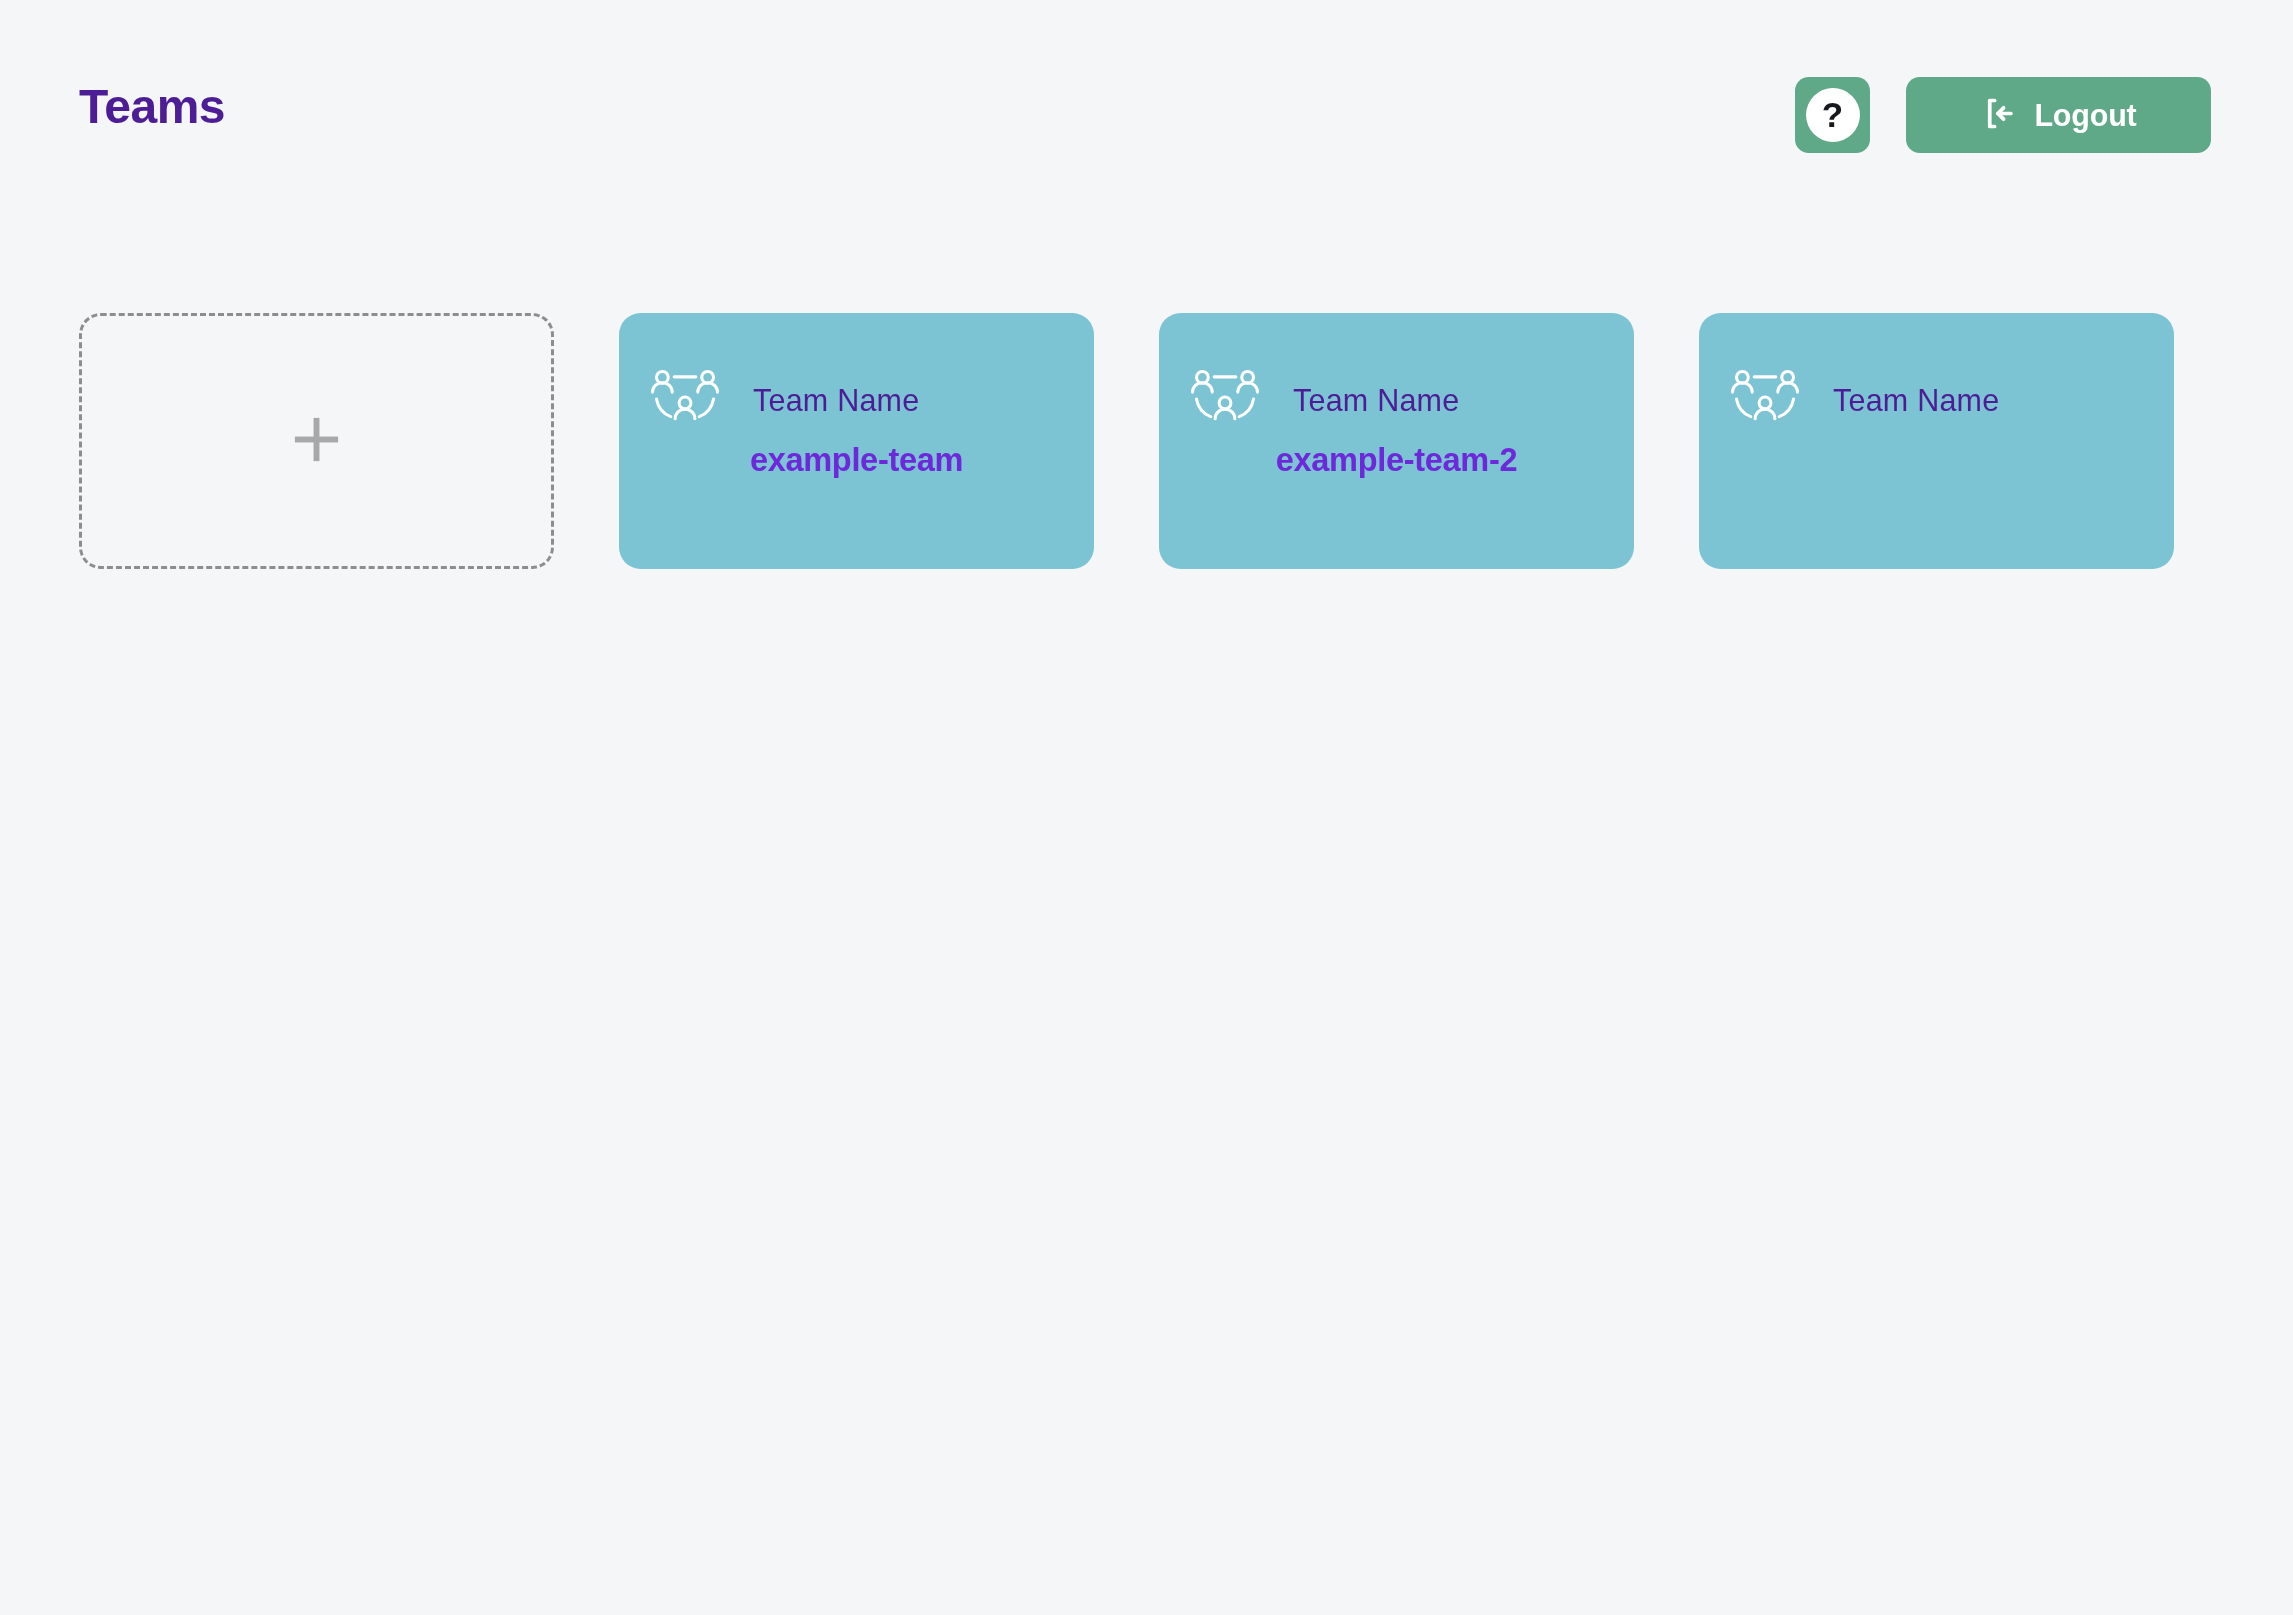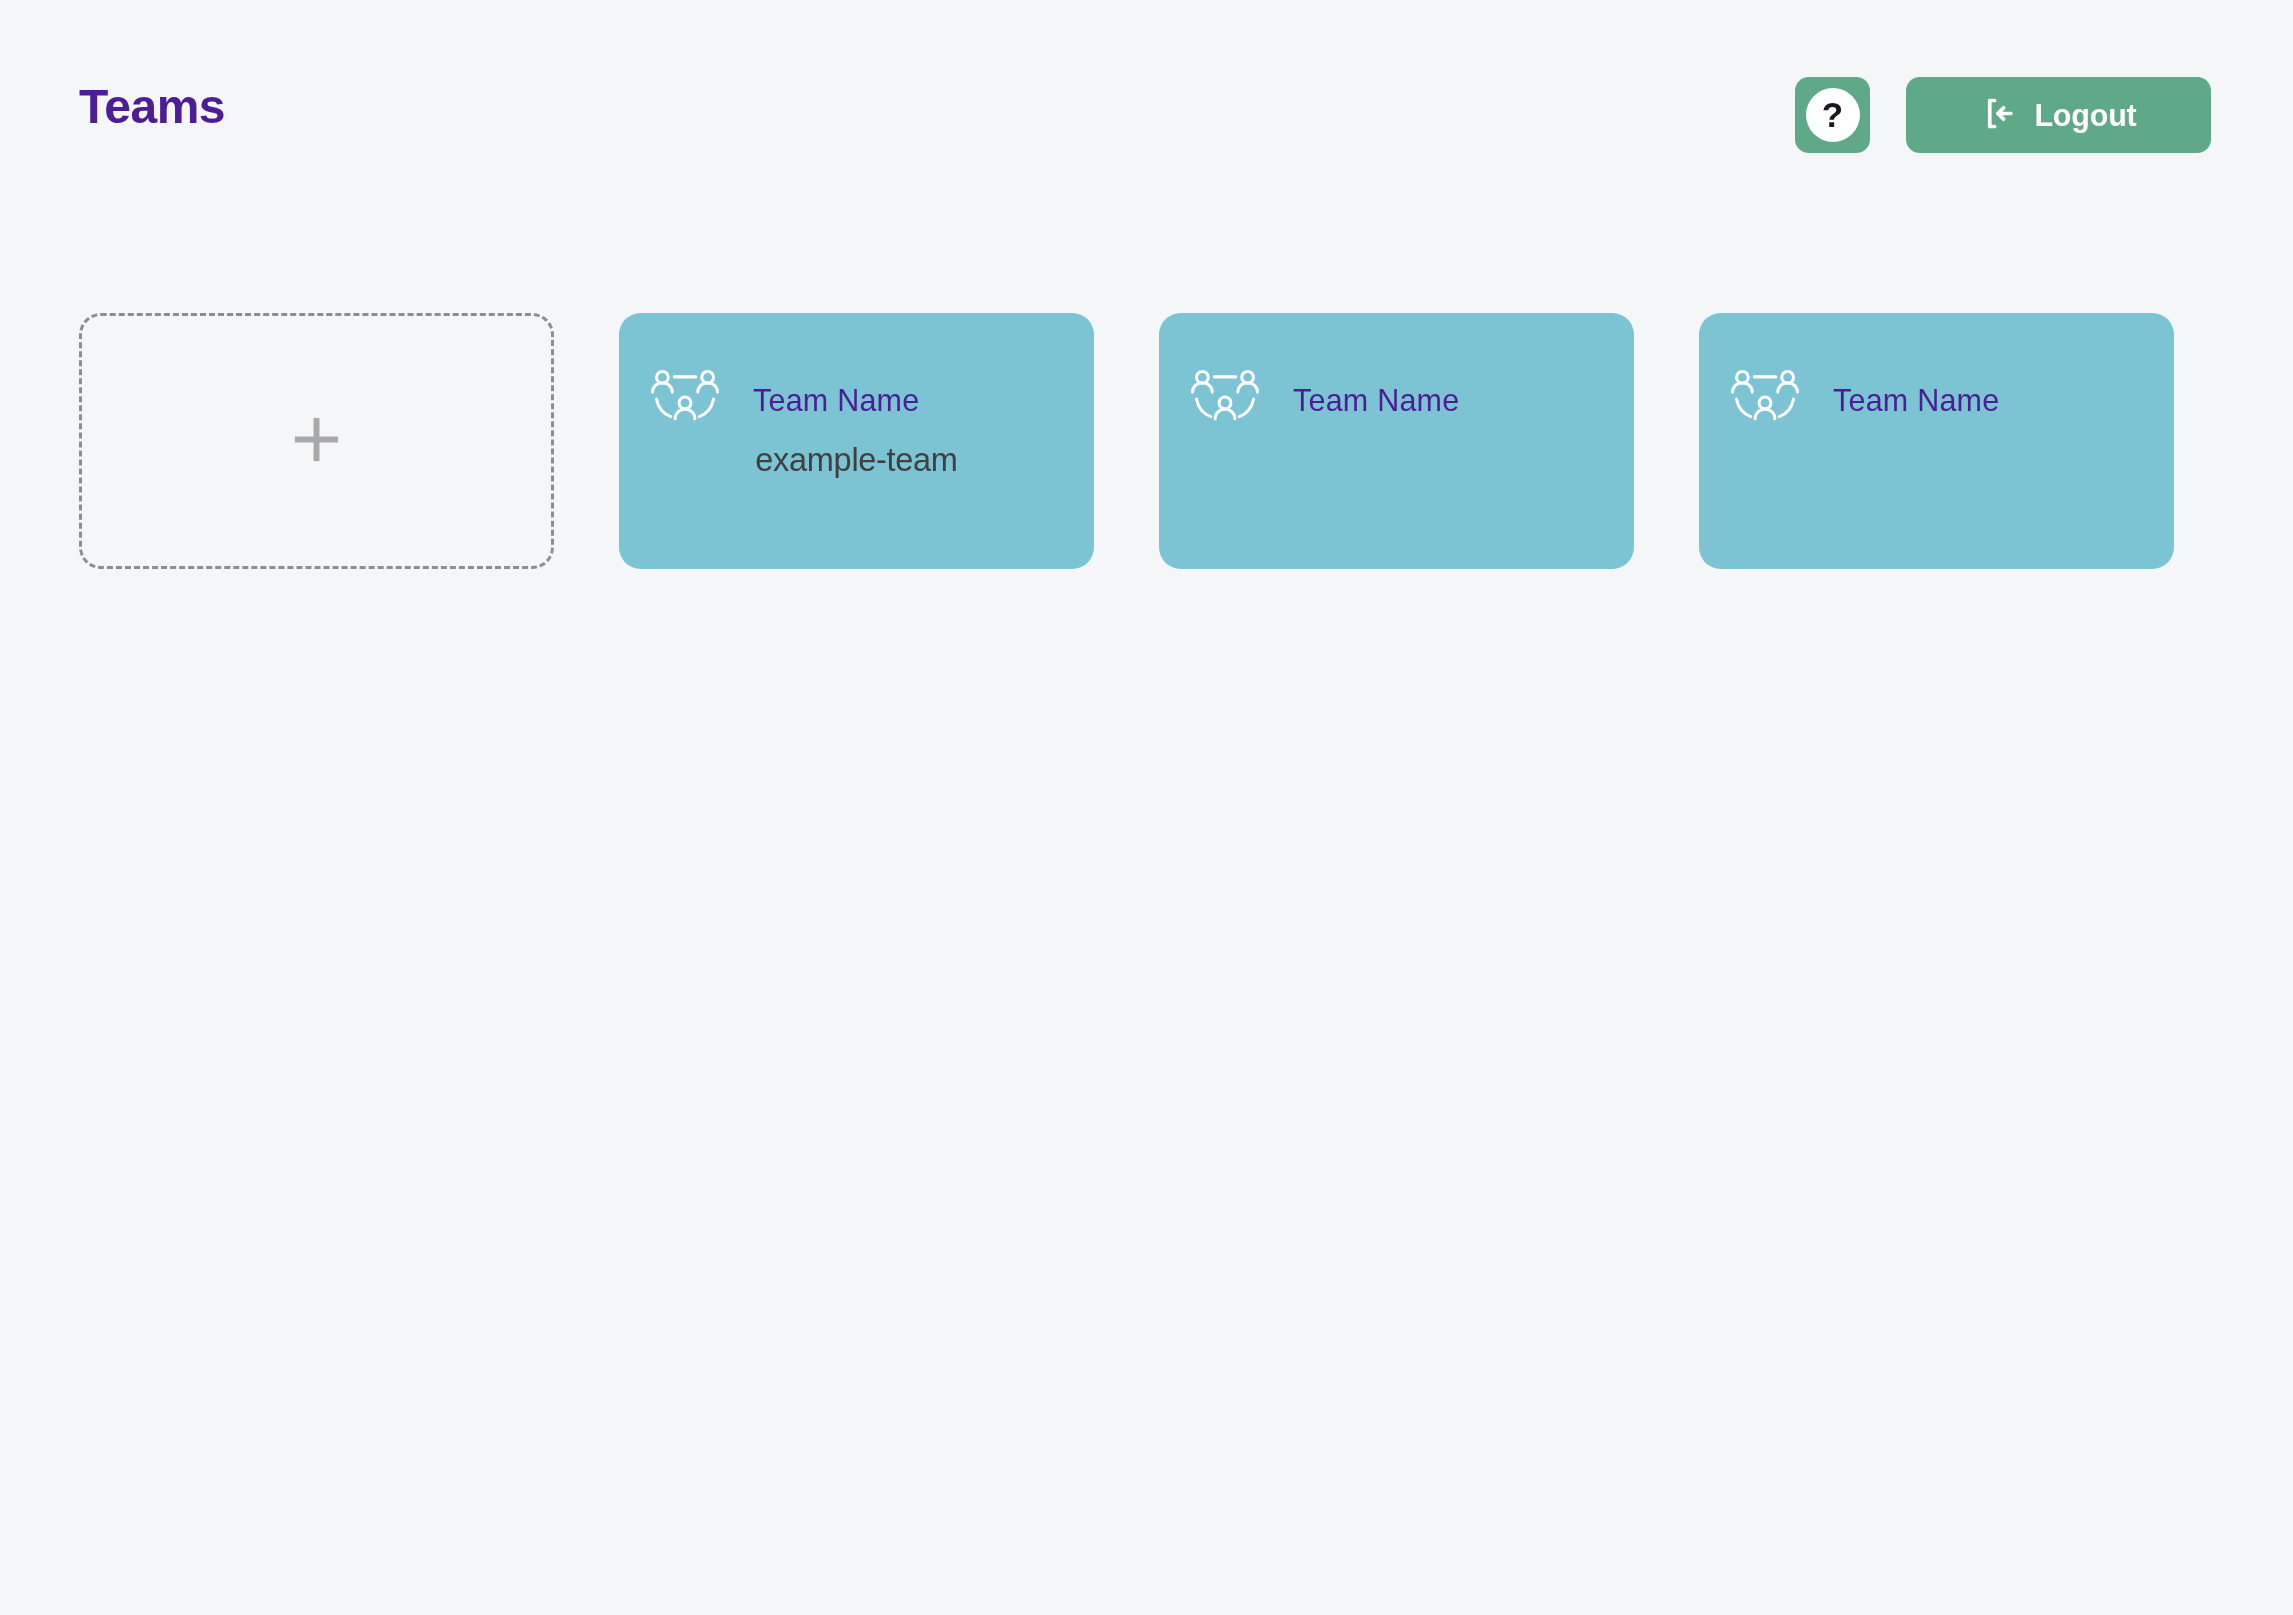--- a/index.html
+++ b/index.html
@@ -162,23 +162,23 @@
     white-space: nowrap;
   }
 
   .team-name {
     position: absolute;
     left: 0;
     right: 0;
     top: 128px;
     text-align: center;
     font-size: 32.5px;
-    font-weight: normal;
+    font-weight: bold;
     letter-spacing: -0.3px;
-    color: #404040;
+    color: #6d28d9;
     line-height: 1.2;
     padding: 0 19.7px;
   }
 </style>
 </head>
 <body>
 
 <div class="header">
 
   <div class="page-title">Teams</div>
@@ -246,20 +246,21 @@
           <path d="M49.5 24.5c0-5.5 4.5-9.5 10-9.5s10 4 10 9.5"></path>
           <circle cx="36.5" cy="35.5" r="6"></circle>
           <path d="M26.5 51.5c0-5.5 4.5-9.5 10-9.5s10 4 10 9.5"></path>
           <line x1="25.5" y1="9" x2="47.5" y2="9"></line>
           <path d="M7.5 31.5c1.5 8.5 7 15 14.5 18"></path>
           <path d="M65.5 31.5c-1.5 8.5-7 15-14.5 18"></path>
         </svg>
       </span>
       <span class="team-label">Team Name</span>
     </span>
+    <span class="team-name">example-team-2</span>
   </button>
 
   <button class="team-card">
     <span class="card-row">
       <span class="team-icon">
         <svg width="73" height="61" viewBox="0 0 74 62" fill="none" stroke="#ffffff" stroke-width="3.1" stroke-linecap="round" stroke-linejoin="round">
           <circle cx="13.5" cy="9.5" r="6"></circle>
           <path d="M3.5 24.5c0-5.5 4.5-9.5 10-9.5s10 4 10 9.5"></path>
           <circle cx="59.5" cy="9.5" r="6"></circle>
           <path d="M49.5 24.5c0-5.5 4.5-9.5 10-9.5s10 4 10 9.5"></path>

